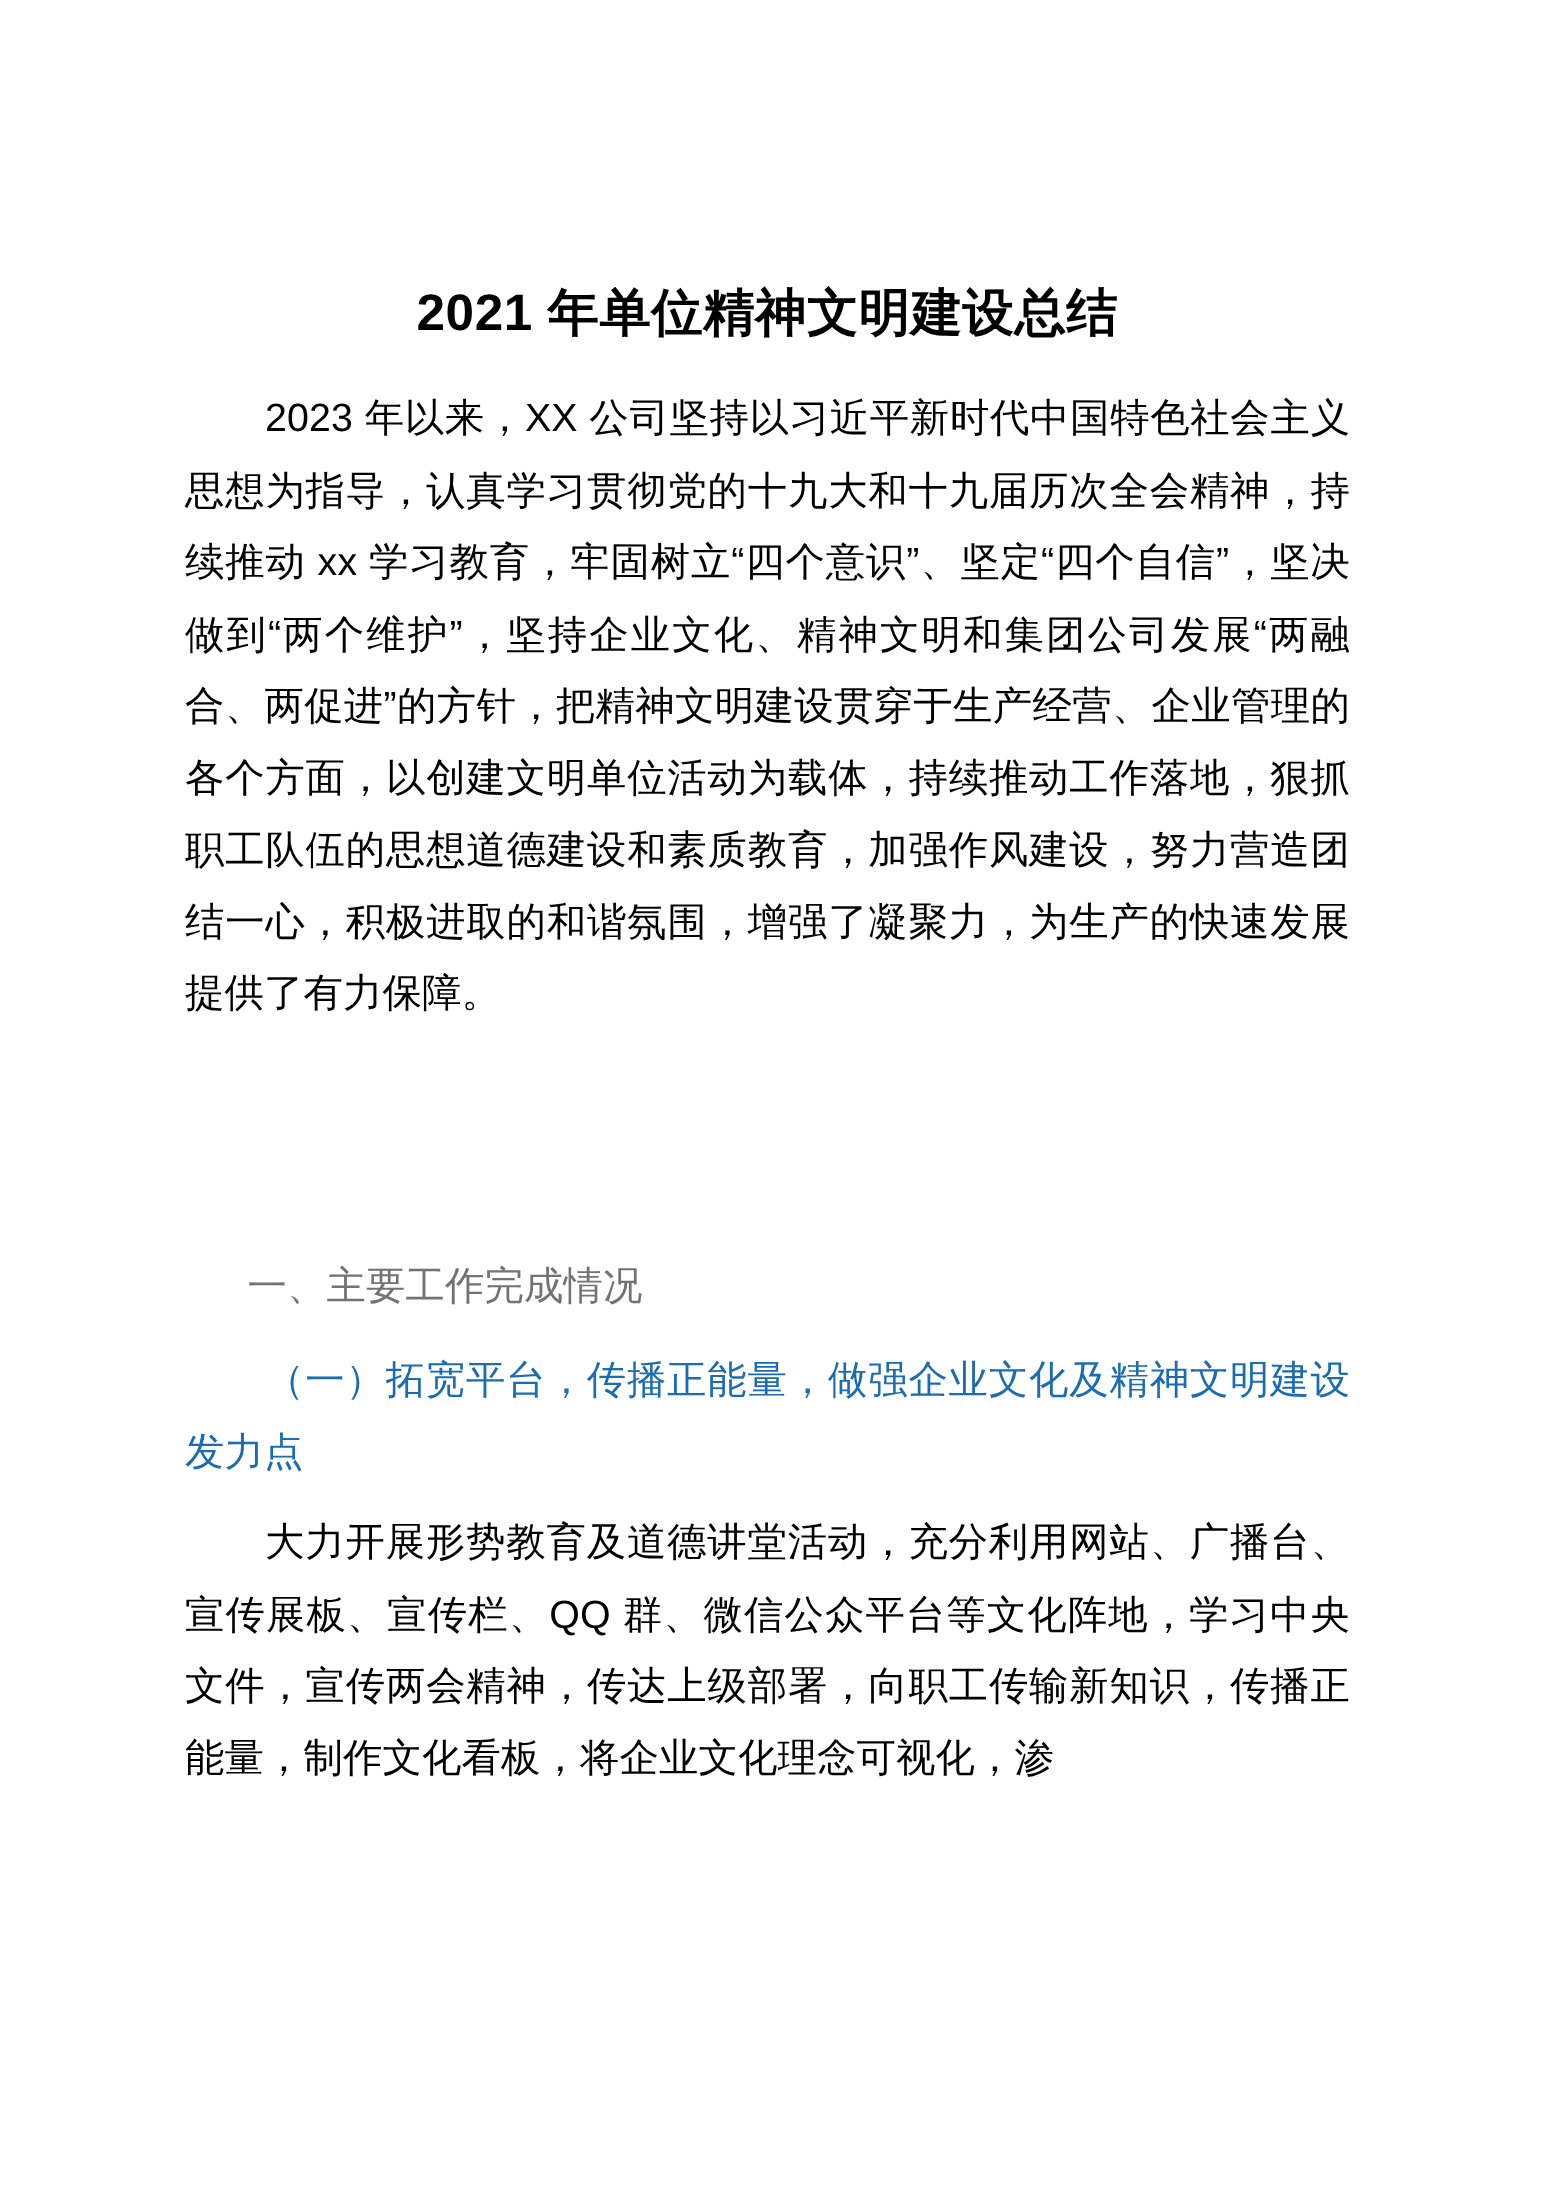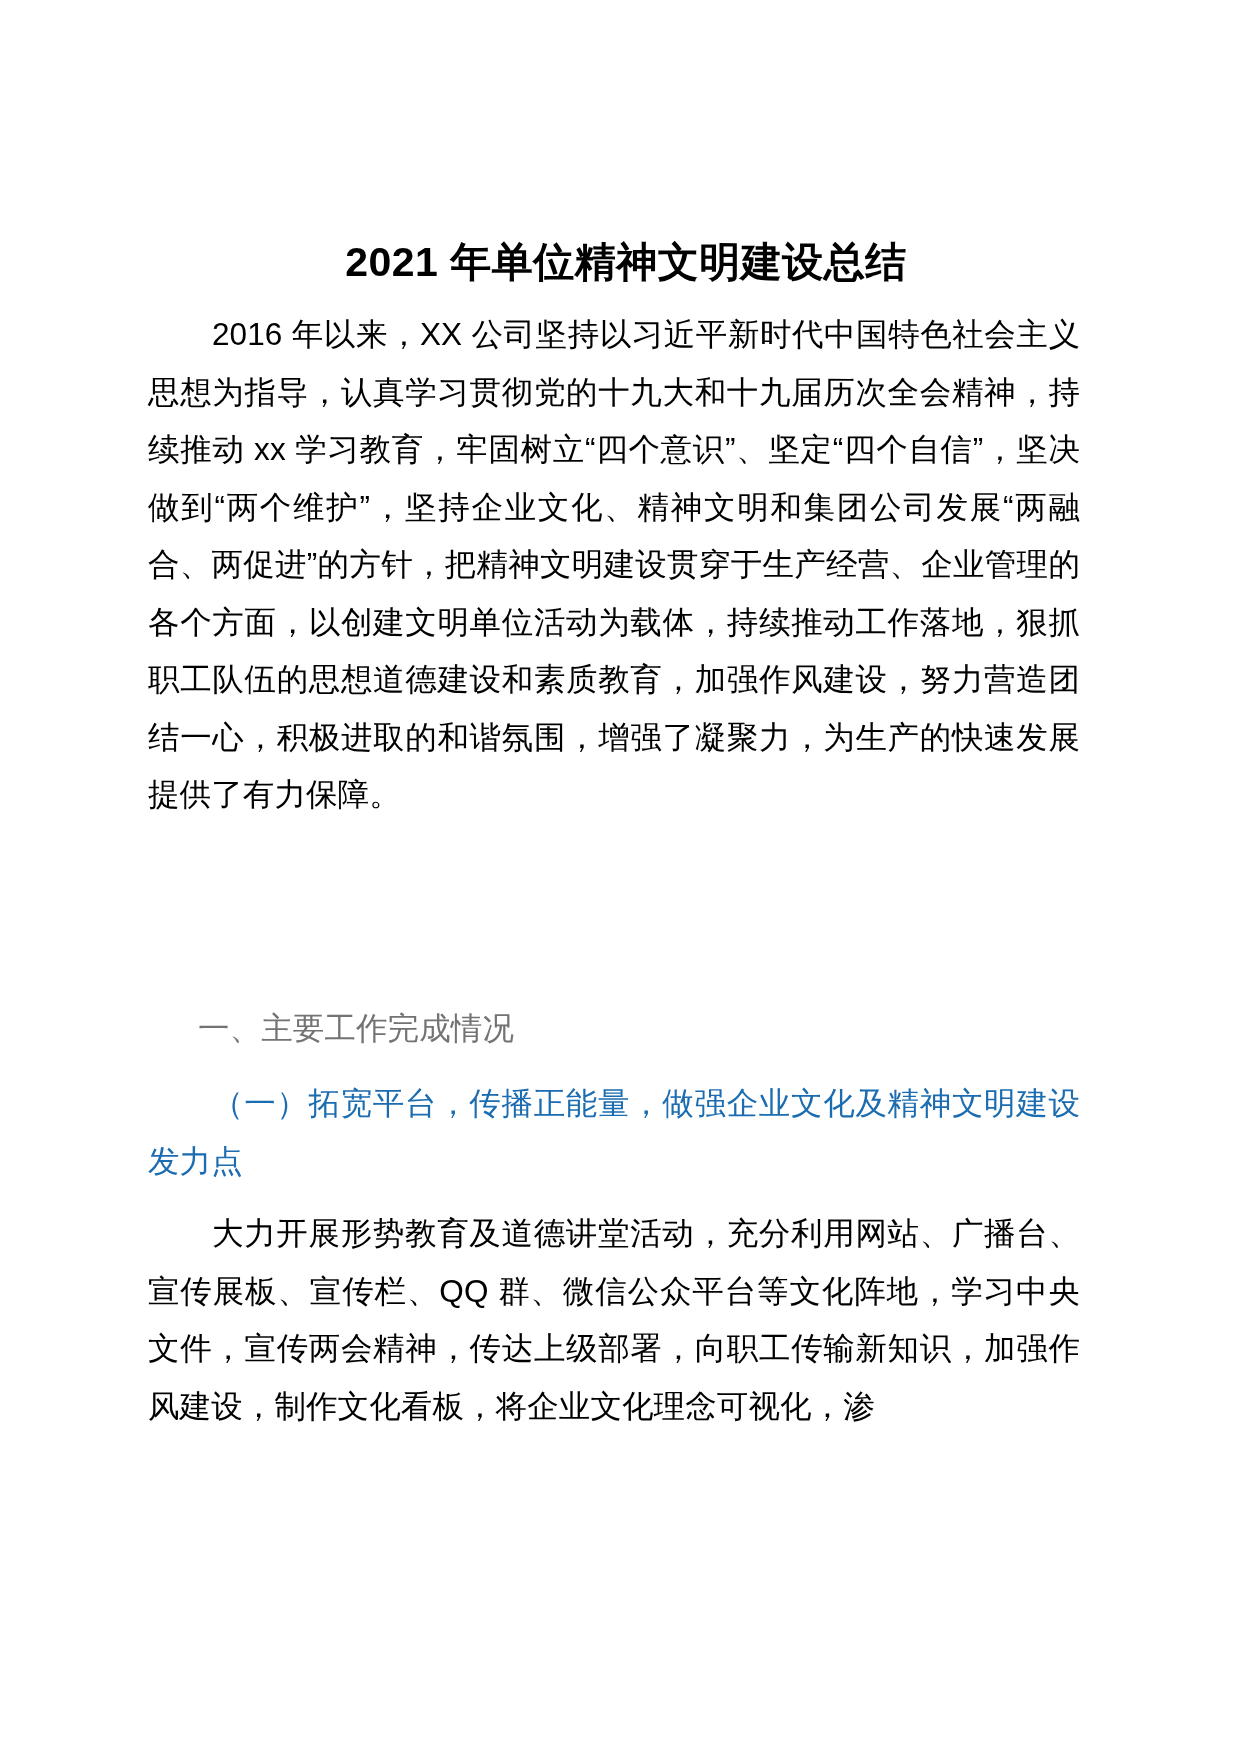--- a/index.html
+++ b/index.html
@@ -19,21 +19,21 @@
     overflow: hidden;
     box-sizing: border-box;
   }
   .content {
     position: absolute;
     left: 148px;
     top: 0;
     width: 932px;
   }
   .doc-title {
-    margin: 12px;
+    margin: 0;
     padding: 0;
     text-align: center;
     font-size: 41px;
     font-weight: 700;
     line-height: 56px;
     letter-spacing: 0.5px;
     color: #000000;
     position: absolute;
     left: 0;
     top: 222px;
@@ -81,29 +81,29 @@
 </style>
 </head>
 <body>
 
 <div class="page">
   <div class="content">
 
     <h1 class="doc-title">2021 年单位精神文明建设总结</h1>
 
     <div class="blk-p1">
-      <p class="para">2016 年以来，XX 公司坚持以习近平新时代中国特色社会主义思想为指导，认真学习贯彻党的十九大和十九届历次全会精神，持续推动 xx 学习教育，牢固树立“四个意识”、坚定“四个自信”，坚决做到“两个维护”，坚持企业文化、精神文明和集团公司发展“两融合、两促进”的方针，把精神文明建设贯穿于生产经营、企业管理的各个方面，以创建文明单位活动为载体，持续推动工作落地，狠抓职工队伍的思想道德建设和素质教育，加强作风建设，努力营造团结一心，积极进取的和谐氛围，增强了凝聚力，为生产的快速发展提供了有力保障。</p>
+      <p class="para">2023 年以来，XX 公司坚持以习近平新时代中国特色社会主义思想为指导，认真学习贯彻党的十九大和十九届历次全会精神，持续推动 xx 学习教育，牢固树立“四个意识”、坚定“四个自信”，坚决做到“两个维护”，坚持企业文化、精神文明和集团公司发展“两融合、两促进”的方针，把精神文明建设贯穿于生产经营、企业管理的各个方面，以创建文明单位活动为载体，持续推动工作落地，狠抓职工队伍的思想道德建设和素质教育，加强作风建设，努力营造团结一心，积极进取的和谐氛围，增强了凝聚力，为生产的快速发展提供了有力保障。</p>
     </div>
 
     <div class="blk-h1">
       <p class="h1-red">一、主要工作完成情况</p>
     </div>
 
     <div class="blk-h2">
       <p class="h2-blue">（一）拓宽平台，传播正能量，做强企业文化及精神文明建设发力点</p>
     </div>
 
     <div class="blk-p2">
-      <p class="para">大力开展形势教育及道德讲堂活动，充分利用网站、广播台、宣传展板、宣传栏、QQ 群、微信公众平台等文化阵地，学习中央文件，宣传两会精神，传达上级部署，向职工传输新知识，加强作风建设，制作文化看板，将企业文化理念可视化，渗</p>
+      <p class="para">大力开展形势教育及道德讲堂活动，充分利用网站、广播台、宣传展板、宣传栏、QQ 群、微信公众平台等文化阵地，学习中央文件，宣传两会精神，传达上级部署，向职工传输新知识，传播正能量，制作文化看板，将企业文化理念可视化，渗</p>
     </div>
 
   </div>
 </div>
 
 </body></html>

